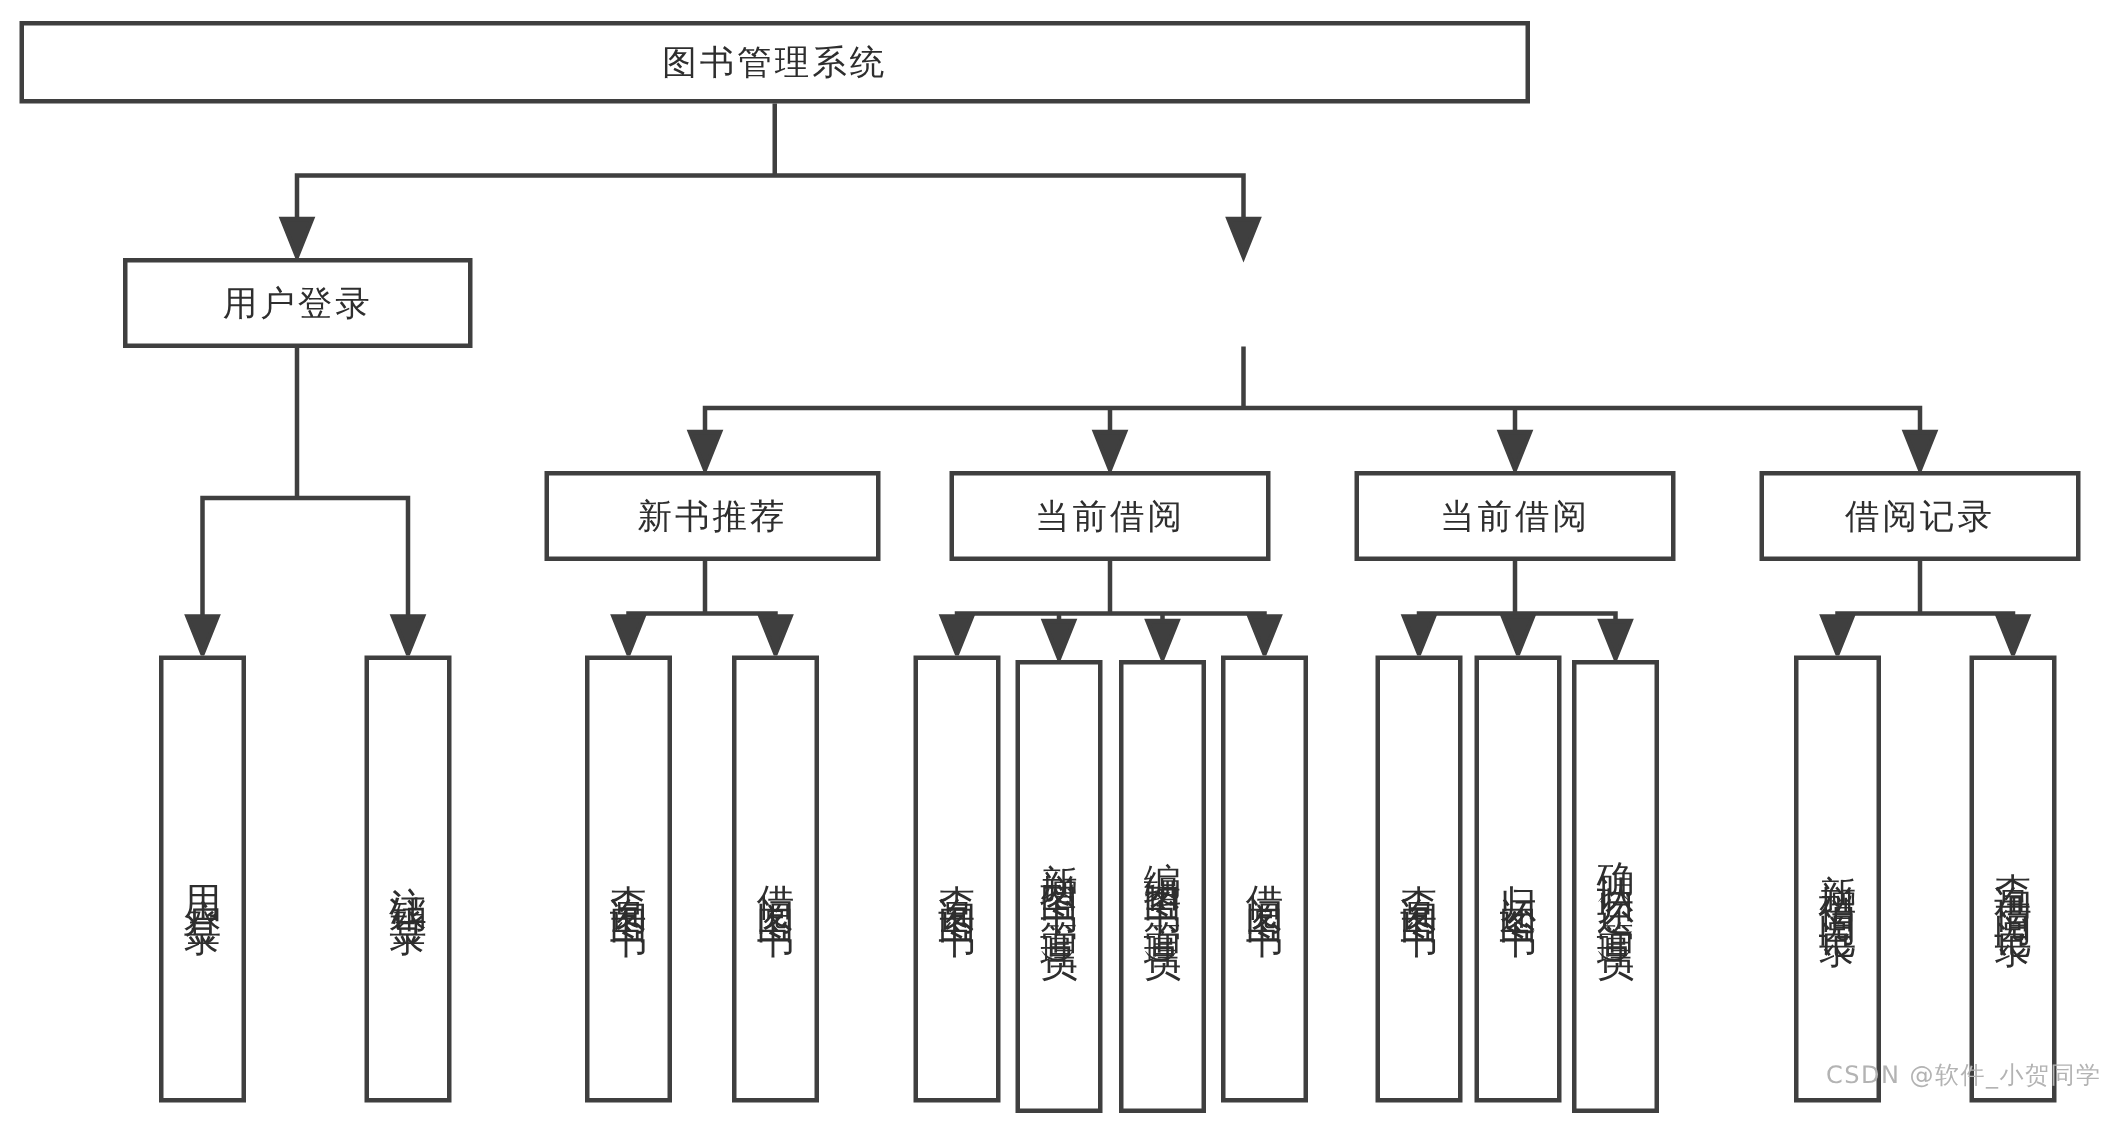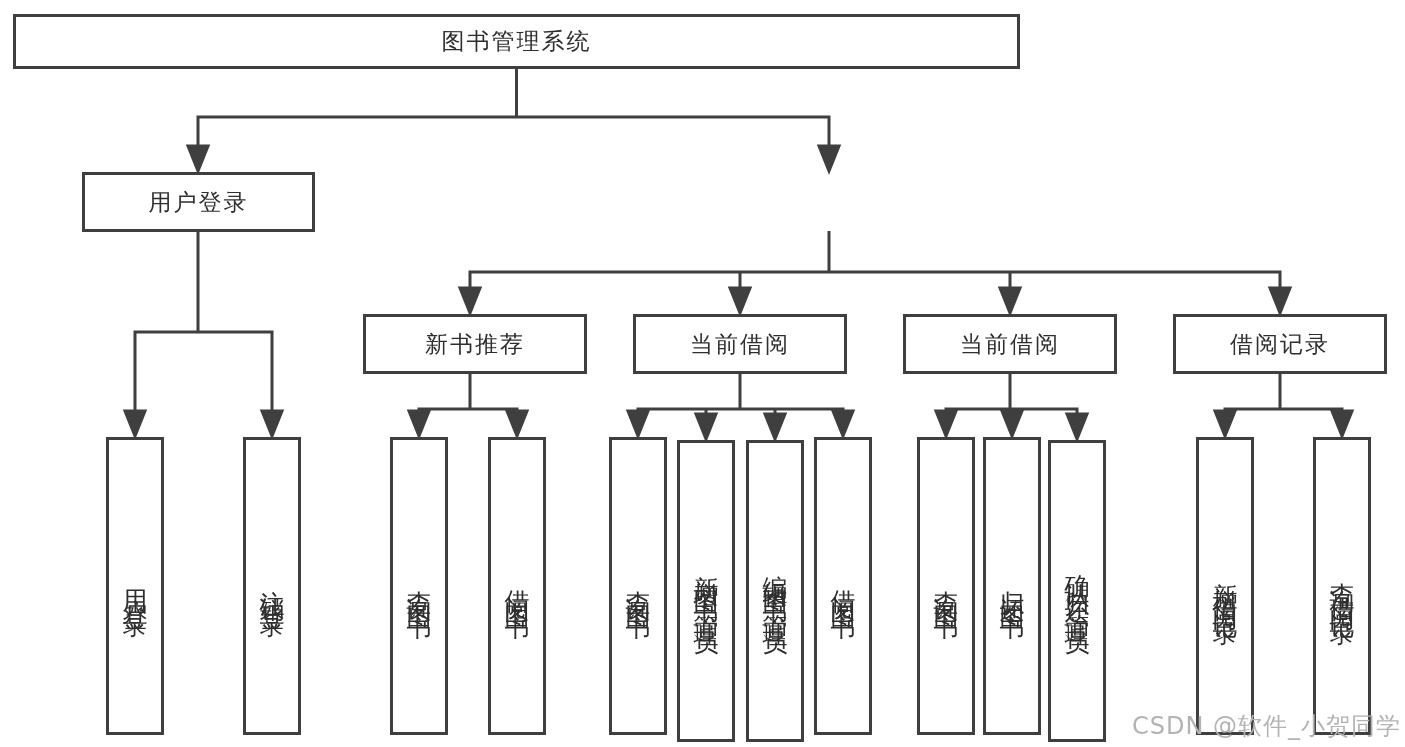--- a/index.html
+++ b/index.html
@@ -33,22 +33,22 @@
   .box.v .lbl{
     writing-mode:vertical-rl;
     text-orientation:mixed;
     font-size:25px;
     letter-spacing:8px;
     line-height:1;
   }
   .lbl{color:var(--text);}
   #watermark{
     position:absolute;
-    right:4px;bottom:5px;
-    font-size:24px;
+    right:4px;bottom:19px;
+    font-size:16px;
     color:var(--watermark);
     letter-spacing:1px;
     z-index:5;
     white-space:nowrap;
   }
 </style>
 </head>
 <body>
 
 <div id="frame">

